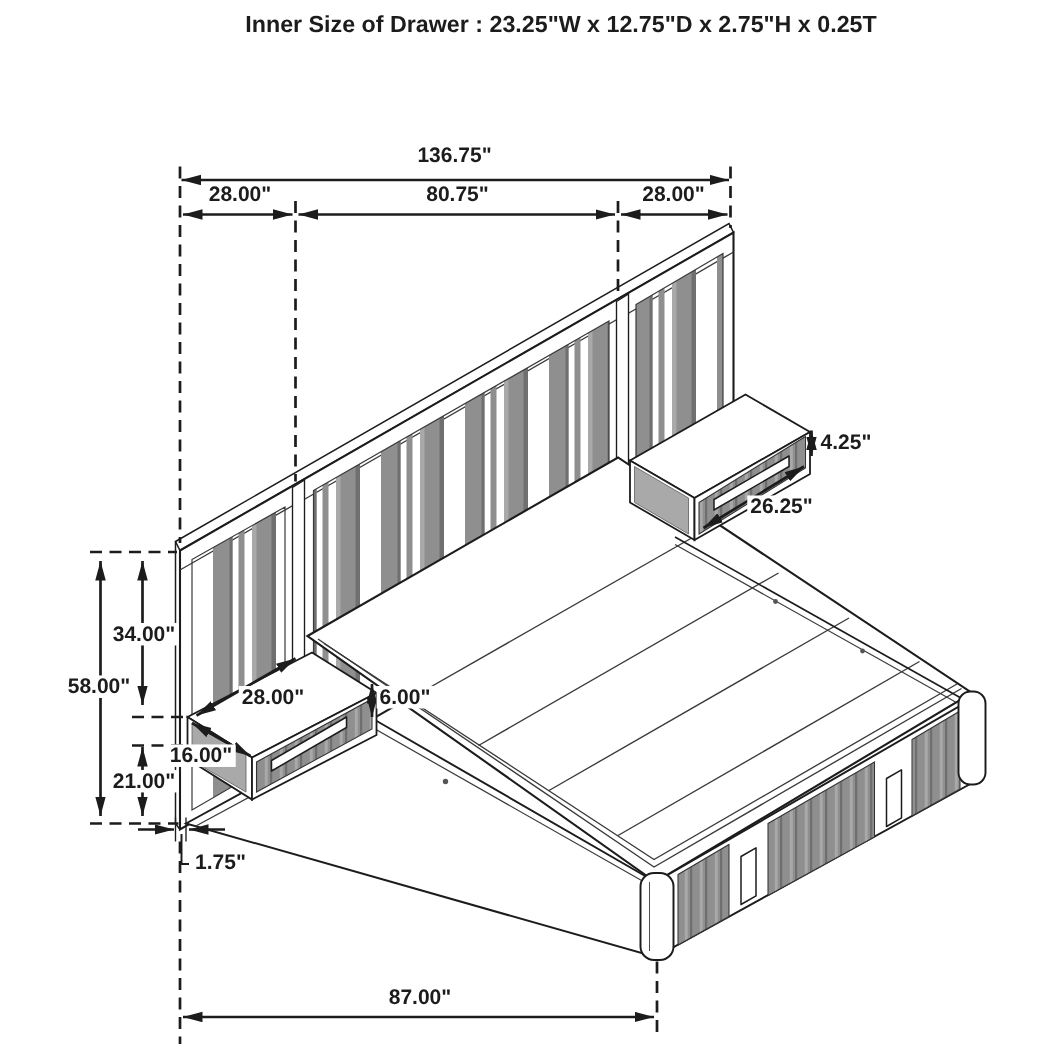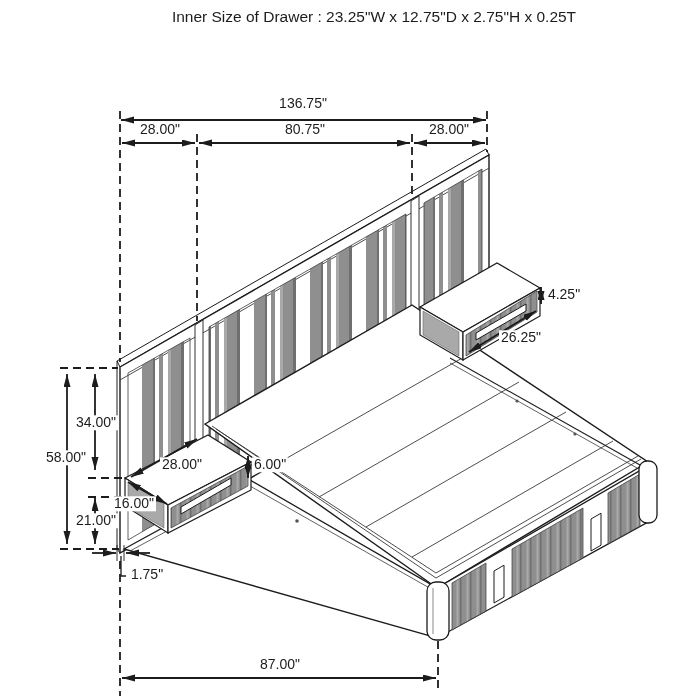--- a/index.html
+++ b/index.html
@@ -13,21 +13,21 @@
   .ln{stroke:var(--ink);fill:none;}
   .face{fill:#ffffff;stroke:var(--ink);}
   .thin{stroke:#3a3a3a;}
   .pg{fill:var(--panel-gray);}
   .pgd{fill:var(--panel-gray-dark);}
   .pgl{fill:var(--panel-gray-light);}
   .dim{stroke:var(--ink);stroke-width:1.8;fill:none;}
   .dash{stroke:var(--ink);stroke-width:1.8;fill:none;stroke-dasharray:8 5;}
   .dot{fill:#555;}
   .lbl{position:absolute;transform:translate(-50%,-50%);white-space:nowrap;
-       color:var(--ink);font-weight:normal;font-size:14px;background:var(--bg);
+       color:var(--ink);font-weight:bold;font-size:14px;background:var(--bg);
        padding:0 2px;line-height:1.1;text-align:center;}
   .title{font-size:15.5px;}
 </style>
 </head>
 <body>
 
 <div class="stage">
 
 <svg width="700" height="700" viewBox="0 0 700 700">
   <defs>

